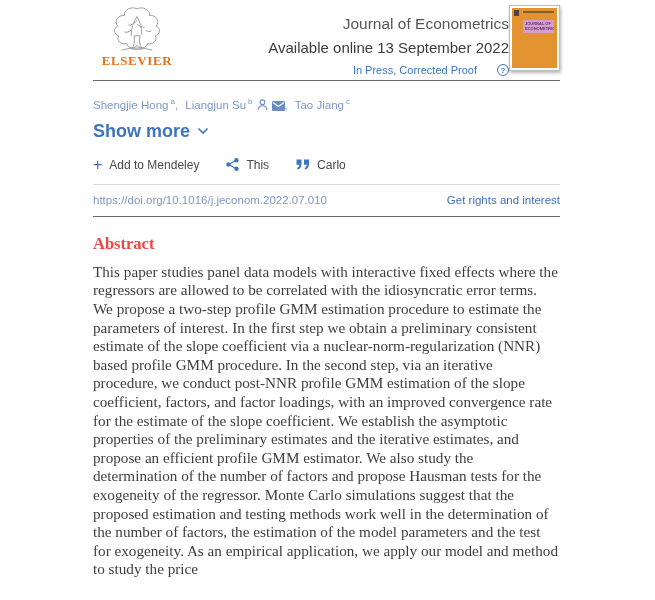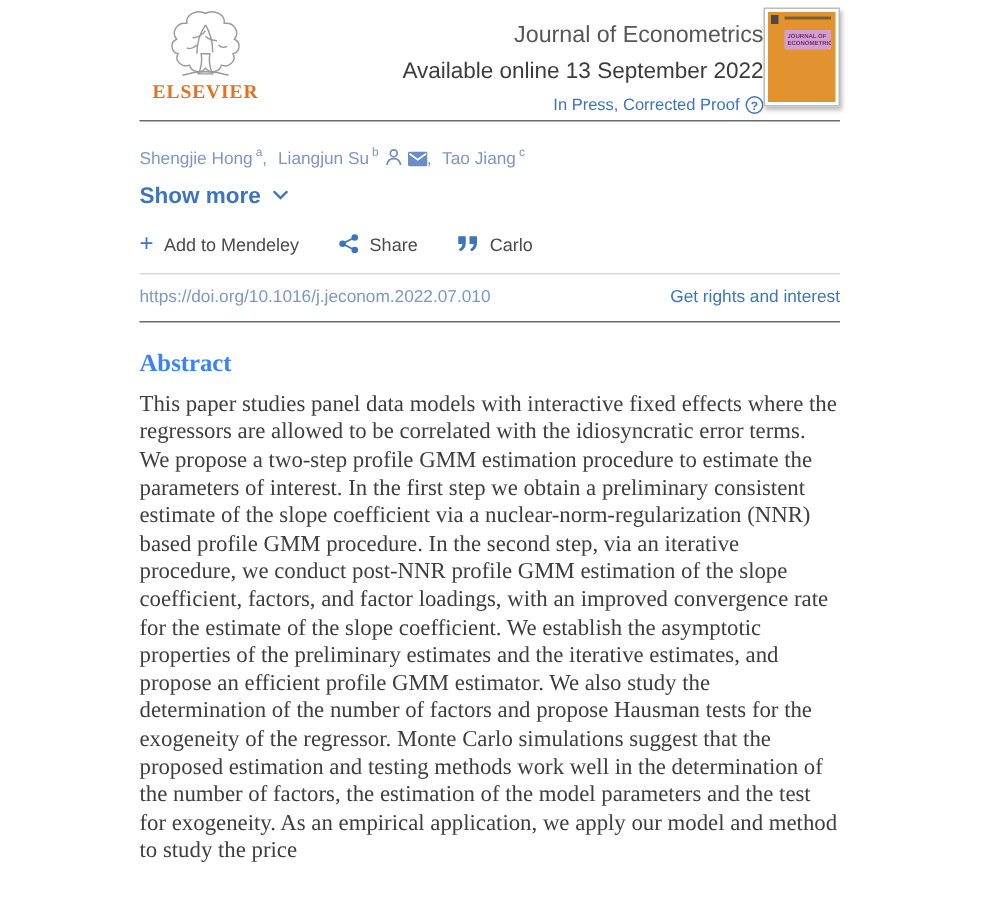--- a/index.html
+++ b/index.html
@@ -15,21 +15,21 @@
   .hdr { display:flex; align-items:flex-start; padding-top:4px; height:80px; }
   .logo { width:88px; text-align:center; cursor:pointer; }
   .logo svg { display:block; margin:1px auto 0; }
   .logo-text {
     font-family:"Liberation Serif", serif; color:#e8701a; font-weight:700;
     font-size:13px; letter-spacing:.6px; margin-top:-2px;
   }
   .hdr-center { flex:1; text-align:right; padding-top:11px; }
   .journal-title { font-size:15.5px; color:#565656; margin-bottom:6px; cursor:pointer; }
   .avail { font-size:15px; color:#3c3c3c; margin-bottom:4px; }
-  .status { font-size:11px; color:#3d74be; display:inline-flex; align-items:center; gap:4px; cursor:pointer; }
+  .status { font-size:11px; color:#3d74be; display:inline-flex; align-items:center; gap:20px; cursor:pointer; }
   .qicon {
     width:12px; height:12px; border:1px solid #3d74be; border-radius:50%;
     display:inline-flex; align-items:center; justify-content:center;
     font-size:8px; font-weight:700; color:#3d74be;
   }
   .cover {
     width:51px; height:66px; background:#fff; border:1px solid #bcbcbc;
     box-shadow:1px 2px 3px rgba(0,0,0,.28); position:relative; margin-top:1px;
     padding:2px; cursor:pointer; flex:none;
   }
@@ -53,41 +53,41 @@
   .star { color:#3d74be; font-size:19px; cursor:pointer; }
 
   .authors { font-size:11.5px; color:#7d97c5;margin-top:16px; }
   .author { cursor:pointer; }
   .authors sup { font-size:8px; margin-left:2px; }
   .sep { margin-right:4px; }
   .a-icons svg { vertical-align:-2px; margin-left:4px; cursor:pointer; }
 
   .show-more {
     background:none; border:0; padding:0; margin-top:10px;
-    color:#3d74be; font-weight:700; font-size:15px; font-family:inherit;
+    color:#3d74be; font-weight:700; font-size:18px; font-family:inherit;
     display:inline-flex; align-items:center; gap:7px; cursor:pointer;
   }
 
   
   .actionbar { display:flex; gap:27px; margin:16px 0 12px; }
   .act {
     background:none; border:0; padding:0; font-family:inherit;
     font-size:12px; color:#4a4a4a; display:inline-flex; align-items:center;
     gap:7px; cursor:pointer;
   }
   .plus { color:#3d74be; font-size:16px; font-weight:400; line-height:12px; }
 
   
   .doi-row { display:flex; justify-content:space-between; align-items:flex-end; margin:9px 0 10px; }
   .doi    { color:#7d97c5; font-size:11.5px; text-decoration:none; cursor:pointer; }
   .rights { color:#3d74be; font-size:11.5px; text-decoration:none; cursor:pointer; }
 
   
   h2.abs {
-    font-family:"Liberation Serif", serif; font-size:16.5px; color:#3b82f6;
+    font-family:"Liberation Serif", serif; font-size:16.5px; color:#ef4444;
     font-weight:700; margin:17px 0 9px;
   }
   p.abs-text {
     font-family:"Liberation Serif", serif; font-size:15.2px; line-height:18.6px;
     color:#3e3e3e; margin:0;
   }
   .topic-link {
     text-underline-offset:2px;
     text-decoration-thickness:1px; text-decoration-color:#767676; cursor:pointer;
   }
@@ -167,21 +167,21 @@
     </button>
     <button class="act">
       <svg width="13" height="13" viewBox="0 0 13 13">
           <g stroke="#3d74be" stroke-width="1.2" fill="#3d74be">
             <circle cx="10.5" cy="2.3" r="1.6"></circle>
             <circle cx="2.4" cy="6.5" r="1.6"></circle>
             <circle cx="10.5" cy="10.7" r="1.6"></circle>
             <path d="M3.9 5.7l5.2-2.7M3.9 7.3l5.2 2.7" fill="none"></path>
           </g>
         </svg>
-      <span>Share</span>
+      <span>This</span>
     </button>
     <button class="act">
       <svg width="14" height="11" viewBox="0 0 14 11">
           <g fill="#3d74be">
             <path d="M.5.5h5v4.2c0 3-1.2 5-3.7 5.8L.9 9.1c1.5-.7 2.3-1.8 2.4-3.4H.5z"></path>
             <path d="M8 .5h5v4.2c0 3-1.2 5-3.7 5.8l-.9-1.4c1.5-.7 2.3-1.8 2.4-3.4H8z"></path>
           </g>
         </svg>
       <span>Carlo</span>
     </button>

